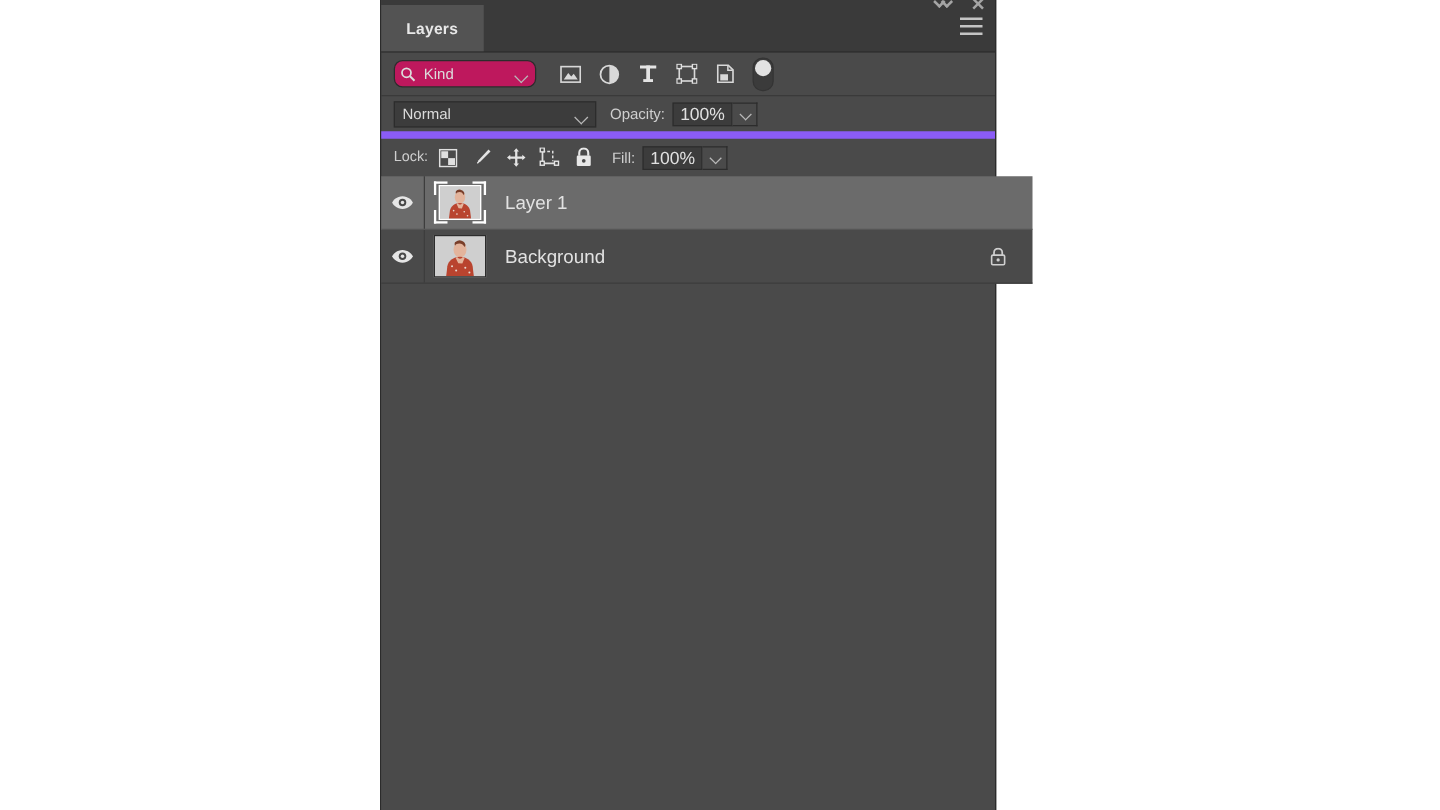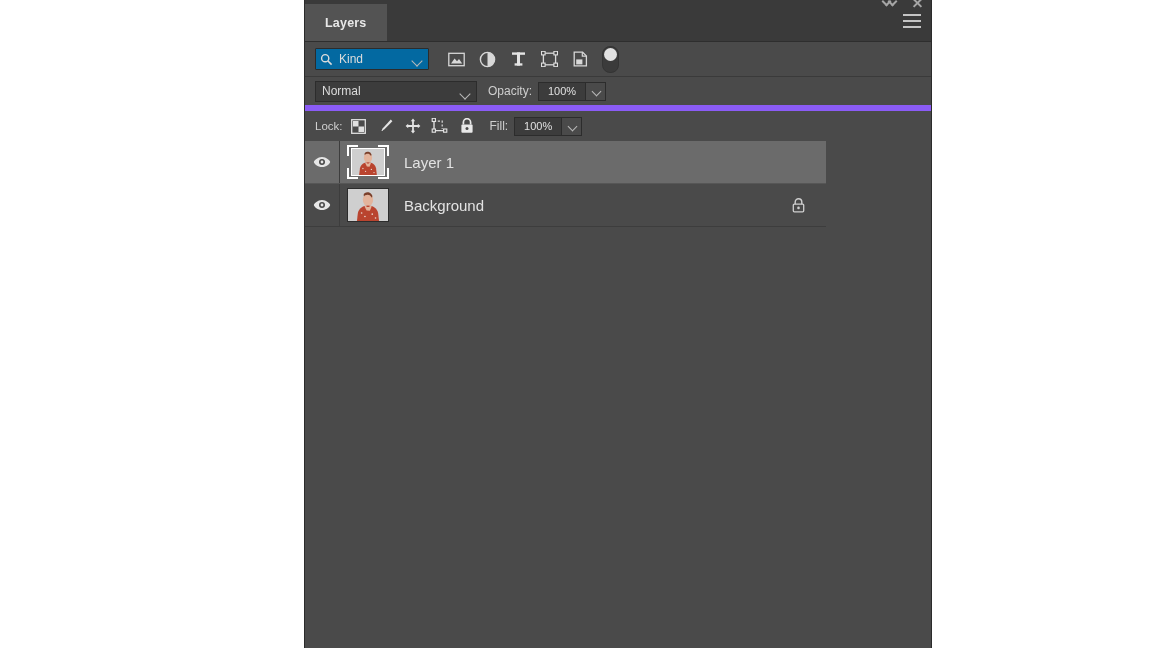--- a/index.html
+++ b/index.html
@@ -12,21 +12,21 @@
   }
   body {
     font-family: "Liberation Sans", sans-serif;
   }
 
   
   #panel {
     position: absolute;
     left: 304px;
     top: 0;
-    width: 628px;
+    width: 493px;
     height: 648px;
     background: #4a4a4a;
     color: #d4d4d4;
     font-size: 12px;
     box-sizing: border-box;
     border-left: 1px solid #2b2b2b;
     border-right: 1px solid #2b2b2b;
   }
 
   
@@ -116,23 +116,23 @@
     height: 35px;
     display: flex;
     align-items: center;
     padding: 0 10px;
     box-sizing: border-box;
     border-bottom: 1px solid #3a3a3a;
   }
   .kind-select {
     width: 114px;
     height: 22px;
-    background: #0369a1;
+    background: #be185d;
     border: 1px solid #2c2c2c;
-    border-radius: 1px;
+    border-radius: 7px;
     display: flex;
     align-items: center;
     padding: 0 4px;
     box-sizing: border-box;
     position: relative;
   }
   .kind-label {
     margin-left: 6px;
     font-size: 12px;
     color: #dcdcdc;
@@ -211,21 +211,21 @@
     white-space: nowrap;
   }
   .numbox {
     width: 48px;
     height: 19px;
     background: #3c3c3c;
     border: 1px solid #2c2c2c;
     display: flex;
     align-items: center;
     justify-content: center;
-    font-size: 11px;
+    font-size: 14px;
     color: #e0e0e0;
     box-sizing: border-box;
   }
   .spin {
     width: 20px;
     height: 19px;
     background: #4a4a4a;
     border: 1px solid #2c2c2c;
     border-left: none;
     position: relative;

